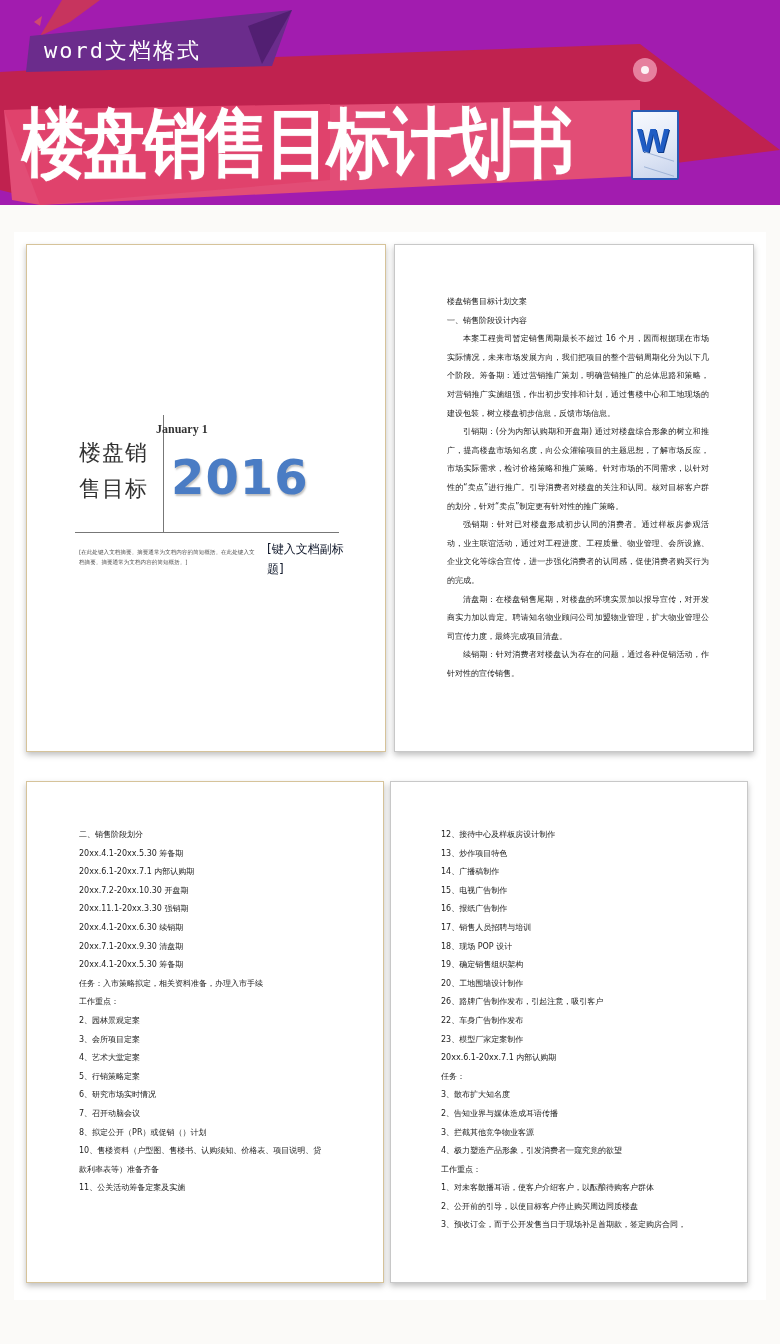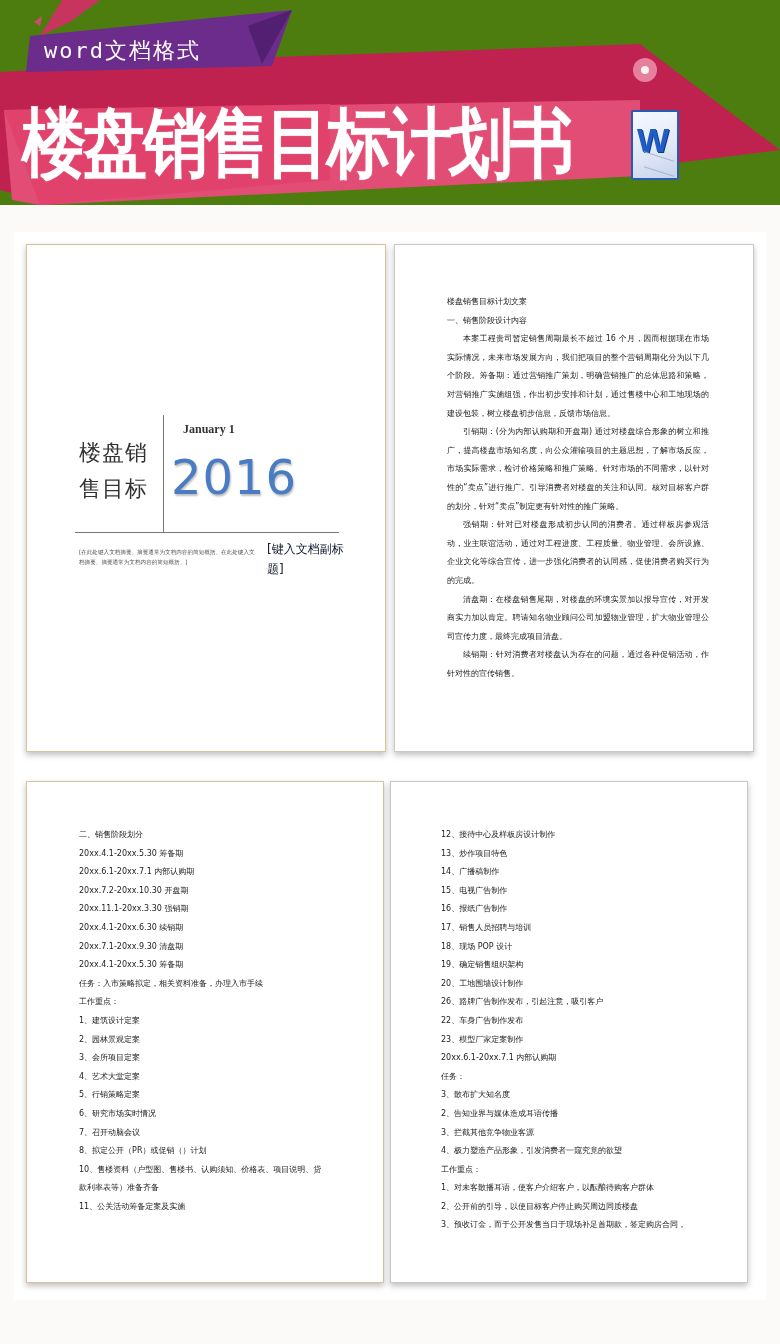--- a/index.html
+++ b/index.html
@@ -1,20 +1,20 @@
 <!DOCTYPE html>
 <html><head>
   <meta charset="utf-8">
   <style>
     * { margin: 0; padding: 0; box-sizing: border-box; }
     html, body { width: 780px; height: 1344px; background: #fbfaf8; overflow: hidden; }
     body { position: relative; font-family: "DejaVu Sans", sans-serif; color: #222; }
 
     
-    .banner { position: absolute; left: 0; top: 0; width: 780px; height: 205px; overflow: hidden; background: #4d7c0f; }
+    .banner { position: absolute; left: 0; top: 0; width: 780px; height: 205px; overflow: hidden; background: #a21caf; }
     .banner svg.bg { position: absolute; left: 0; top: 0; }
     .tag-label {
       position: absolute; left: 44px; top: 34px; height: 34px;
       font-family: "DejaVu Sans Mono", monospace; font-size: 22px; letter-spacing: 2px;
       color: #ffffff; line-height: 34px;
     }
     .main-title {
       position: absolute; left: 22px; top: 86px;
       font-family: "DejaVu Sans", sans-serif; font-weight: bold;
       font-size: 64px; letter-spacing: -3px; color: #ffffff; line-height: 96px;
@@ -49,25 +49,25 @@
     #p4 { left: 390px; top: 781px; width: 358px; height: 502px; padding-left: 40px; }
 
     
     .cover-vline { position: absolute; left: 136px; top: 170px; width: 1px; height: 118px; background: #777; }
     .cover-hline { position: absolute; left: 48px; top: 287px; width: 264px; height: 1px; background: #777; }
     .cover-title {
       position: absolute; left: 52px; top: 190px; width: 80px;
       font-family: "DejaVu Serif", serif; font-size: 22px; line-height: 36px; color: #333;
       letter-spacing: 1px;
     }
-    .cover-date { position: absolute; left: 156px; top: 177px; font-family: "Liberation Serif", serif; font-weight: bold; font-size: 12px; color: #333; }
+    .cover-date { position: absolute; left: 129px; top: 177px; font-family: "Liberation Serif", serif; font-weight: bold; font-size: 12px; color: #333; }
     .cover-year {
       position: absolute; left: 144px; top: 204px;
       font-family: "DejaVu Sans", sans-serif; font-size: 48px; color: #4a7cc4;
-      letter-spacing: 1px; text-shadow: 1px 2px 2px rgba(0,0,0,0.25);
+      letter-spacing: 1px; text-shadow: 1px 2px 2px rgba(0,0,0,0.25); font-weight: bold;
     }
     .cover-abstract { position: absolute; left: 52px; top: 302px; width: 180px; font-size: 5.6px; line-height: 10px; color: #555; }
     .cover-subtitle { position: absolute; left: 240px; top: 294px; width: 80px; font-size: 12px; line-height: 20px; color: #0f172a; }
 
     
     .doc { position: absolute; font-size: 8px; color: #222; }
     #p2 .doc { left: 52px; top: 48px; width: 262px; }
     #p3 .doc { left: 52px; top: 44px; width: 260px; }
     #p4 .doc { left: 50px; top: 44px; width: 264px; }
     .doc .line { height: 18.6px; line-height: 18.6px; white-space: nowrap; }
@@ -133,21 +133,20 @@
     <div class="line">二、销售阶段划分</div>
     <div class="line">20xx.4.1-20xx.5.30 筹备期</div>
     <div class="line">20xx.6.1-20xx.7.1 内部认购期</div>
     <div class="line">20xx.7.2-20xx.10.30 开盘期</div>
     <div class="line">20xx.11.1-20xx.3.30 强销期</div>
     <div class="line">20xx.4.1-20xx.6.30 续销期</div>
     <div class="line">20xx.7.1-20xx.9.30 清盘期</div>
     <div class="line">20xx.4.1-20xx.5.30 筹备期</div>
     <div class="line">任务：入市策略拟定，相关资料准备，办理入市手续</div>
     <div class="line">工作重点：</div>
-    <div class="line">1、建筑设计定案</div>
     <div class="line">2、园林景观定案</div>
     <div class="line">3、会所项目定案</div>
     <div class="line">4、艺术大堂定案</div>
     <div class="line">5、行销策略定案</div>
     <div class="line">6、研究市场实时情况</div>
     <div class="line">7、召开动脑会议</div>
     <div class="line">8、拟定公开（PR）或促销（）计划</div>
     <div class="line">10、售楼资料（户型图、售楼书、认购须知、价格表、项目说明、贷</div>
     <div class="line">款利率表等）准备齐备</div>
     <div class="line">11、公关活动筹备定案及实施</div>

